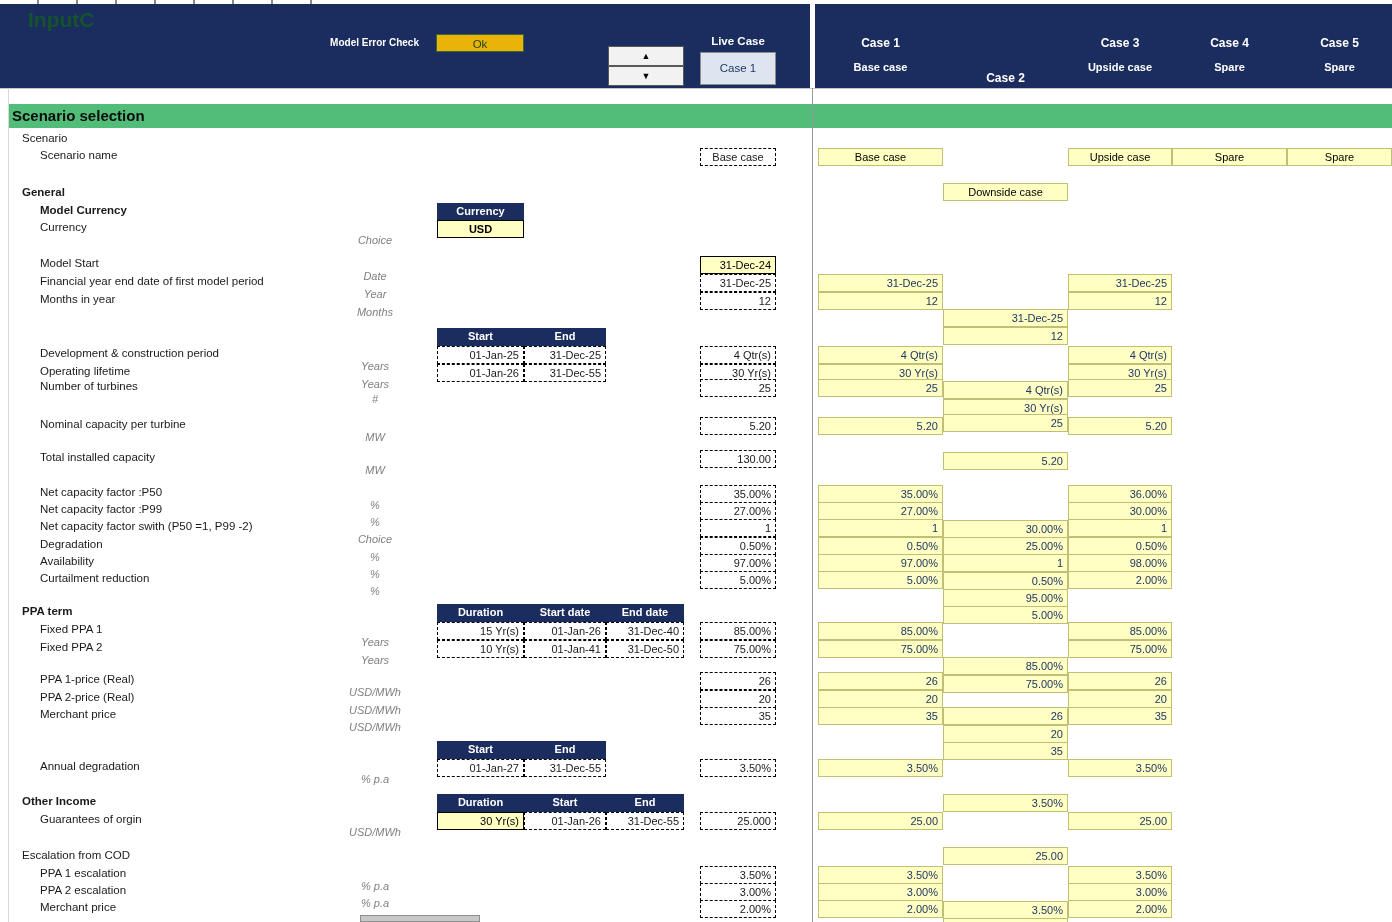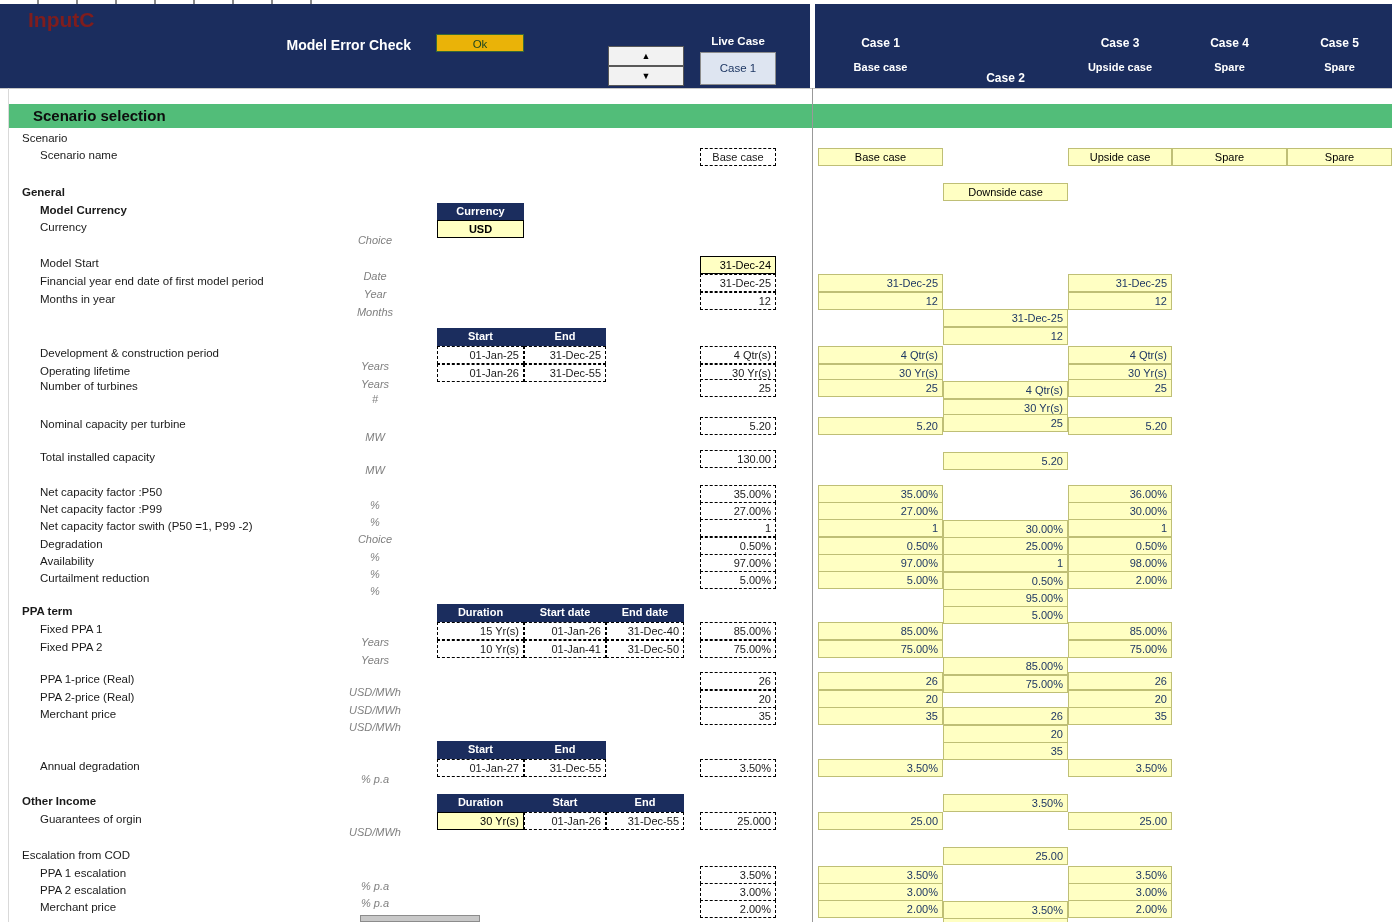--- a/index.html
+++ b/index.html
@@ -4,35 +4,35 @@
 <style>
   html,body{margin:0;padding:0;background:#fff;}
   #app{position:relative;width:1392px;height:922px;overflow:hidden;
        font-family:"Liberation Sans","DejaVu Sans",sans-serif;color:#1a1a1a;background:#fff;}
   
   .navy{position:absolute;background:#1B2D5E;}
   #hdr-left{left:0;top:4px;width:810px;height:84px;}
   #hdr-right{left:815px;top:4px;width:577px;height:84px;}
   #ticks{position:absolute;left:0;top:0;width:312px;height:4px;
          background:repeating-linear-gradient(to right,#fff 0 37px,#8a8a8a 37px 39px);}
-  #title{position:absolute;left:28px;top:8px;color:#7f1d1d;font-size:21px;font-weight:bold;}
-  #mec-label{position:absolute;left:211px;top:37px;width:200px;text-align:right;color:#fff;font-size:14px;font-weight:bold;}
+  #title{position:absolute;left:28px;top:8px;color:#14532d;font-size:21px;font-weight:bold;}
+  #mec-label{position:absolute;left:219px;top:37px;width:200px;text-align:right;color:#fff;font-size:10px;font-weight:bold;}
   #ok-box{position:absolute;left:436px;top:34px;width:88px;height:18px;background:#eab308;border:1px solid #376937;
           color:#1E4620;font-size:11.5px;text-align:center;line-height:18px;box-sizing:border-box;}
   .spin{position:absolute;left:608px;width:76px;height:20px;background:#F2F2F2;border:1px solid #595959;
         box-sizing:border-box;text-align:center;line-height:18px;font-size:9px;color:#000;cursor:default;}
   #spin-up{top:46px;} #spin-down{top:66px;}
   #live-label{position:absolute;left:700px;top:35px;width:76px;text-align:center;color:#fff;font-size:11.5px;font-weight:bold;}
   #live-box{position:absolute;left:700px;top:52px;width:76px;height:33px;background:#DEE5F1;border:1px solid #8C8C8C;
             box-sizing:border-box;color:#1F3864;font-size:11.5px;text-align:center;line-height:31px;}
   .case-name{position:absolute;top:36px;color:#fff;font-size:12px;font-weight:bold;text-align:center;}
   .case-desc{position:absolute;top:61px;color:#fff;font-size:11px;font-weight:bold;text-align:center;}
   
   #band{position:absolute;left:8px;top:104px;width:1384px;height:24px;background:#52BD79;}
-  #band span{display:block;padding-left:25px;line-height:24px;font-size:15px;font-weight:bold;color:#0d0d0d;}
+  #band span{display:block;padding-left:4px;line-height:24px;font-size:15px;font-weight:bold;color:#0d0d0d;}
   
   #hdr-hairline{position:absolute;left:0;top:88px;width:1392px;height:1px;background:#C6C6C6;}
   #pane-line{position:absolute;left:812px;top:88px;width:1px;height:834px;background:#999;z-index:6;}
   #left-line{position:absolute;left:8px;top:88px;width:1px;height:834px;background:#D9D9D9;}
   #bottom-bar{position:absolute;left:360px;top:915px;width:120px;height:7px;background:#C8C8C8;border:1px solid #8C8C8C;box-sizing:border-box;}
   
   .r{position:absolute;left:0;width:1392px;height:18px;}
   .lbl{position:absolute;top:1px;font-size:11.5px;white-space:nowrap;}
   .sect{left:22px;} .sub{left:40px;} .b{font-weight:bold;}
   .unit{position:absolute;left:325px;top:1px;width:100px;text-align:center;font-style:italic;color:#7F7F7F;font-size:11px;white-space:nowrap;margin-top:13px;}

